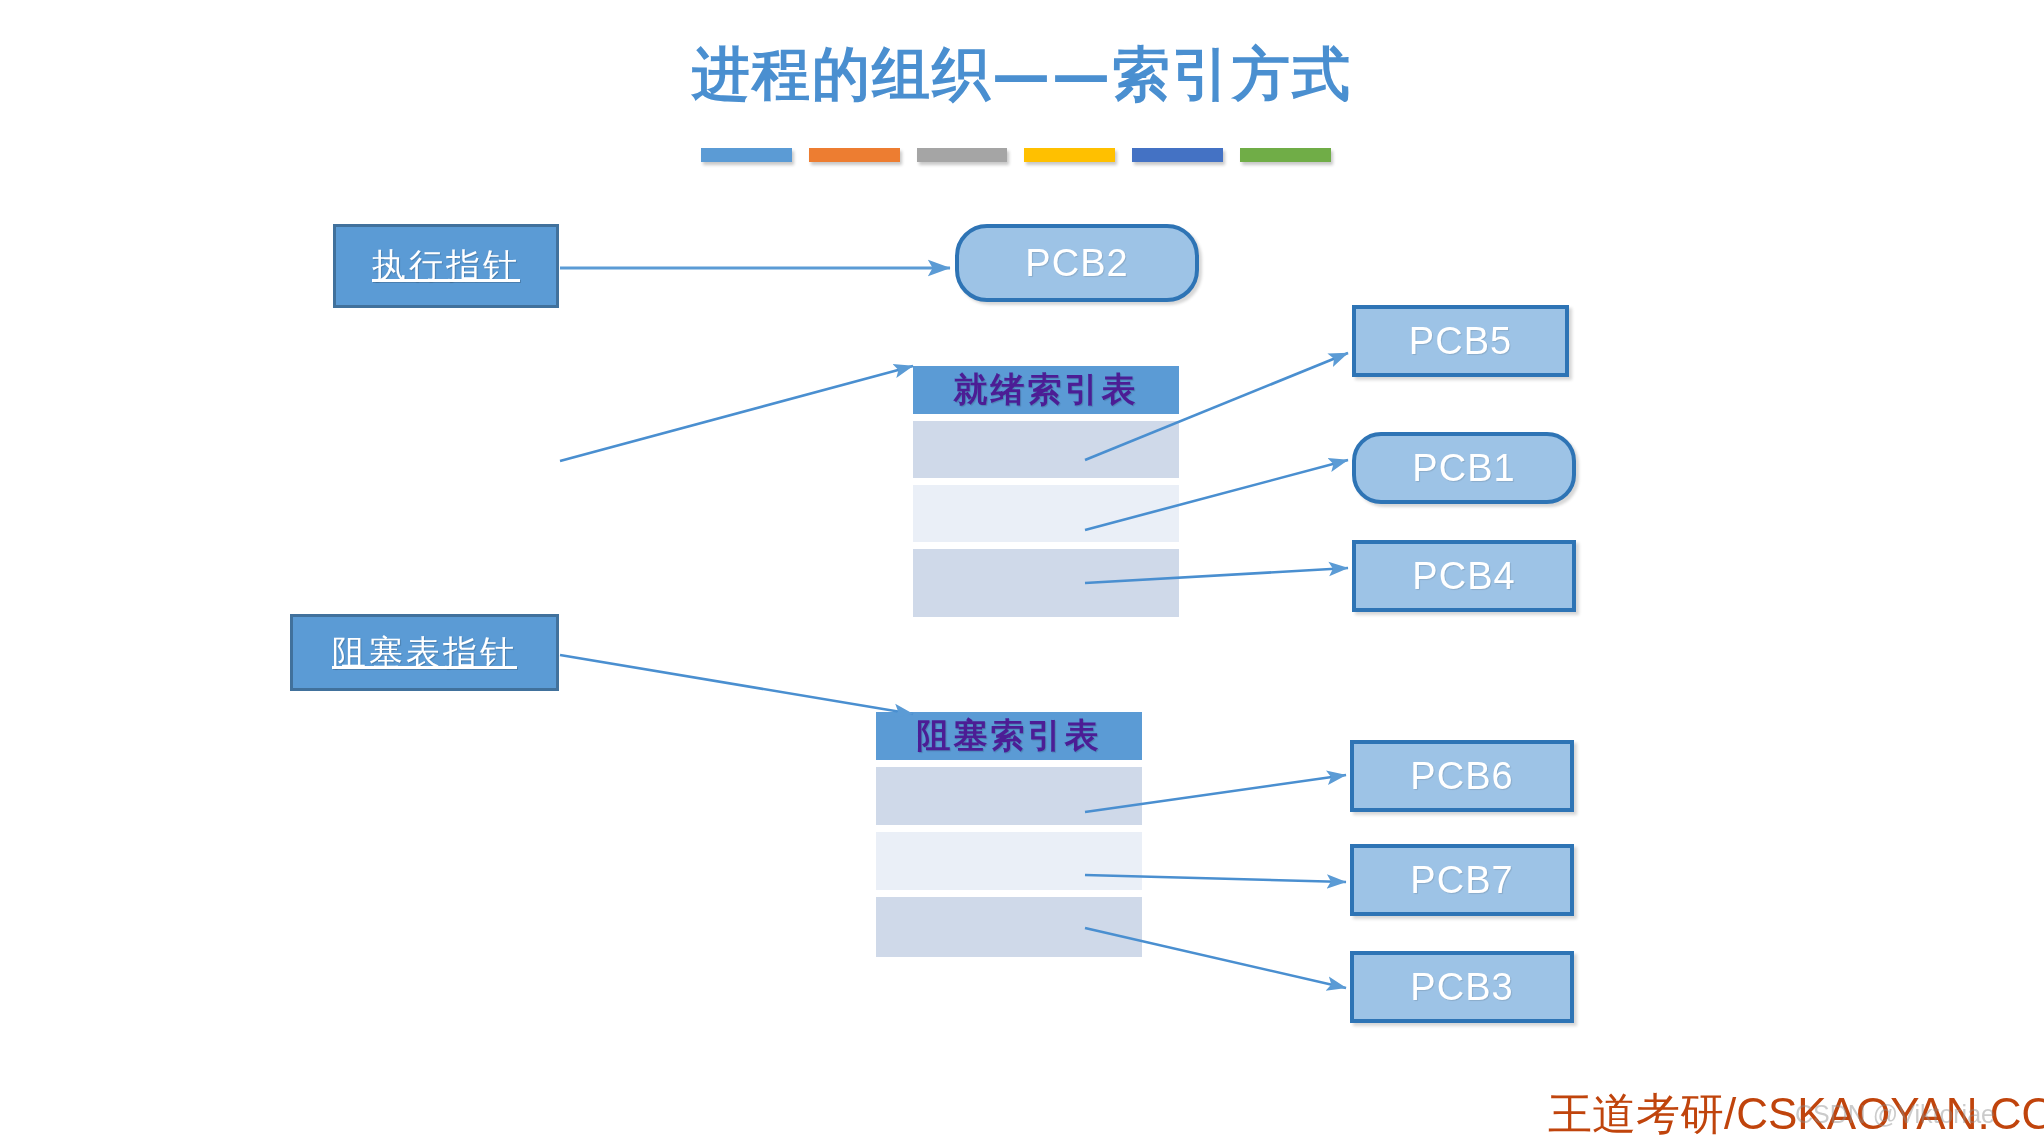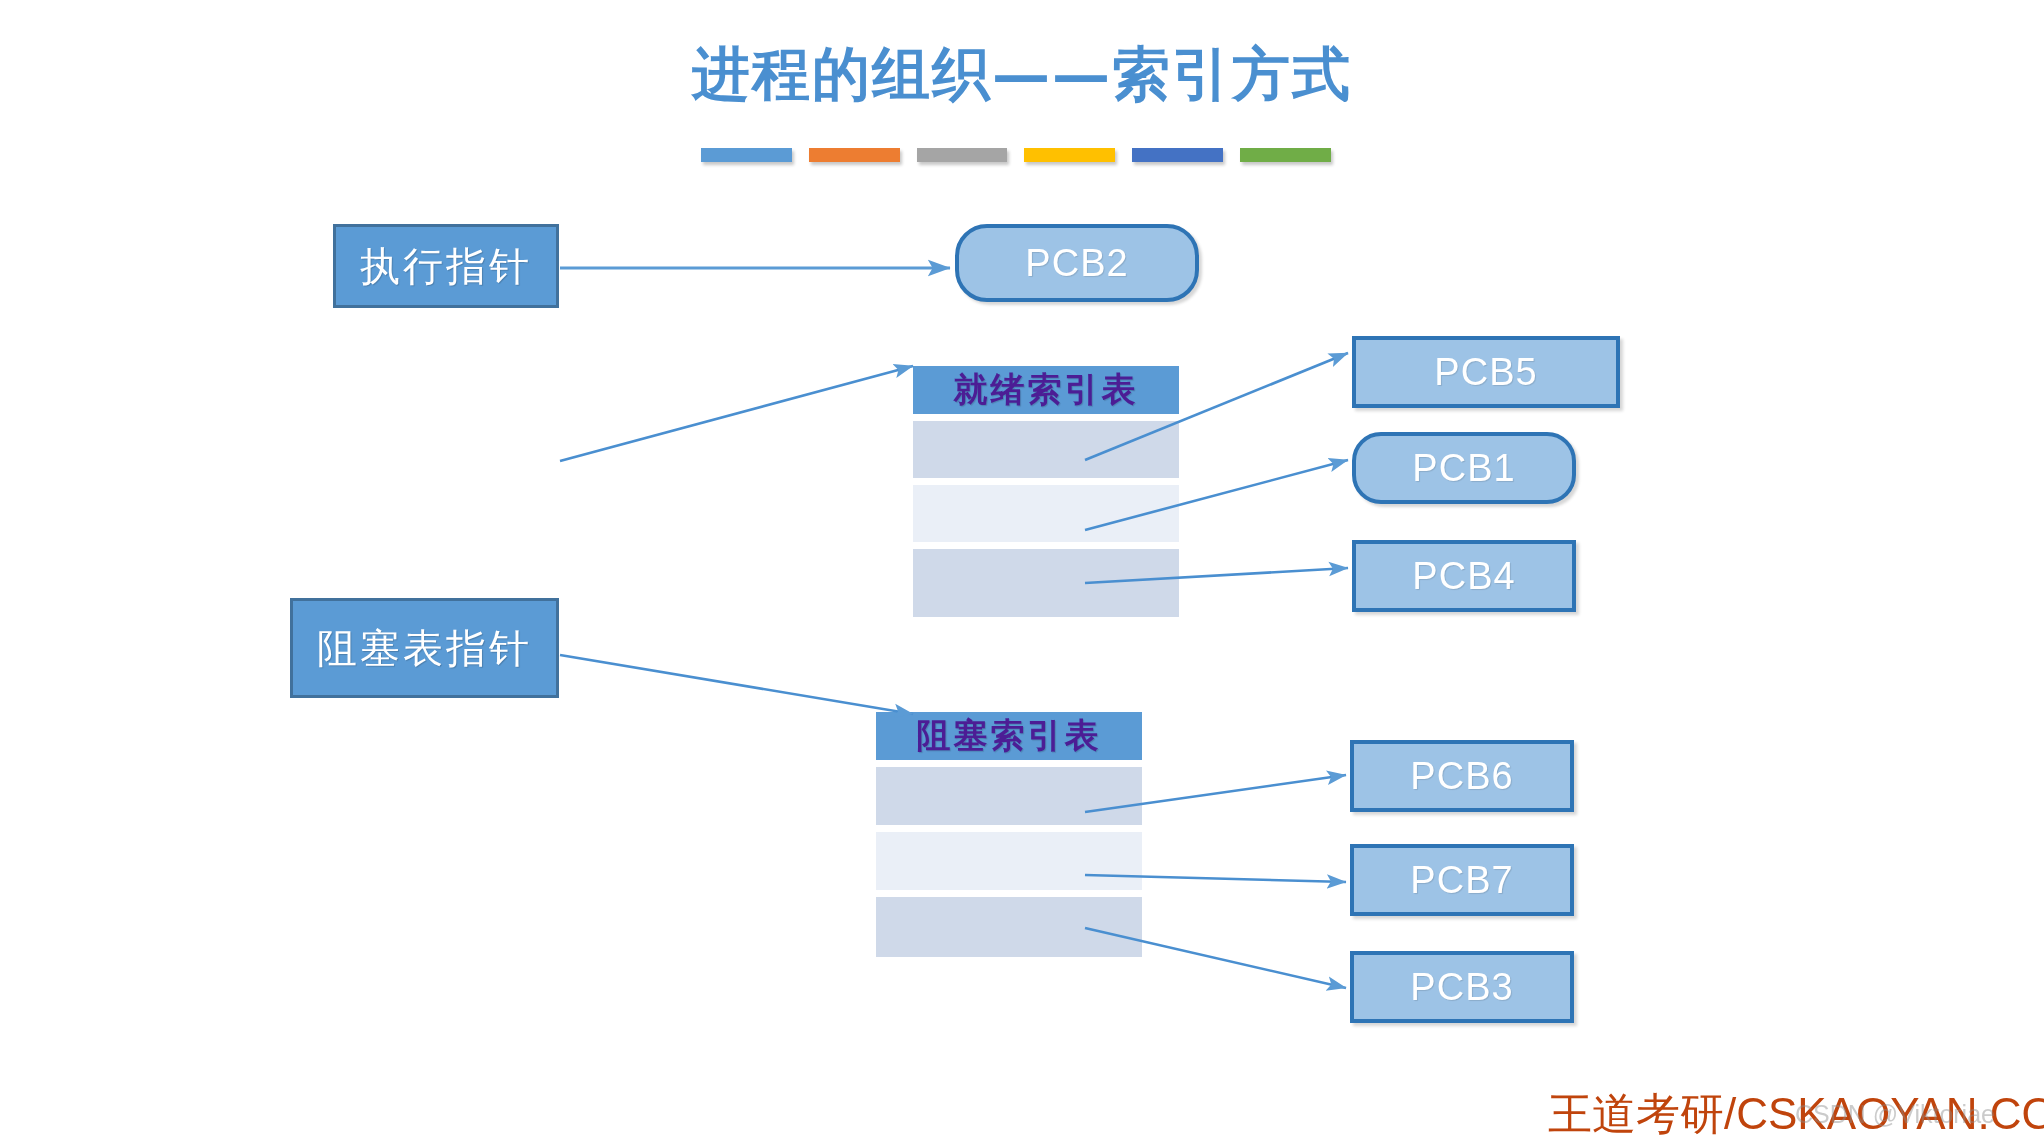--- a/index.html
+++ b/index.html
@@ -52,24 +52,25 @@
   .ptr-box {
     position: absolute;
     background: #5B9BD5;
     border: 3px solid #41719C;
     box-sizing: border-box;
     display: flex;
     align-items: center;
     justify-content: center;
     color: #ffffff;
     font-family: "DejaVu Serif", "Liberation Serif", serif;
-    font-size: 40px;
+    font-size: 34px;
     letter-spacing: 3px;
     text-shadow: 1px 1px 1px rgba(0,0,0,0.18);
     white-space: nowrap;
+    text-decoration: underline;
   }
 
   
   .pcb-box {
     position: absolute;
     background: #9DC3E6;
     border: 4px solid #2E74B5;
     box-sizing: border-box;
     display: flex;
     align-items: center;
@@ -149,25 +150,25 @@
     <div class="bar" style="background:#ED7D31"></div>
     <div class="bar" style="background:#A5A5A5"></div>
     <div class="bar" style="background:#FFC000"></div>
     <div class="bar" style="background:#4472C4"></div>
     <div class="bar" style="background:#70AD47"></div>
   </div>
 
   <div class="ptr-box" style="left:333px; top:224px; width:226px; height:84px;">执行指针</div>
 
 
-  <div class="ptr-box" style="left:290px; top:598px; width:269px; height:100px;">阻塞表指针</div>
+  <div class="ptr-box" style="left:290px; top:614px; width:269px; height:77px;">阻塞表指针</div>
 
   <div class="pcb-box" style="left:955px; top:224px; width:244px; height:78px;border-radius:32px;">PCB2</div>
 
-  <div class="pcb-box" style="left:1352px; top:336px; width:268px; height:72px;">PCB5</div>
+  <div class="pcb-box" style="left:1352px; top:305px; width:217px; height:72px;">PCB5</div>
 
   <div class="pcb-box" style="left:1352px; top:432px; width:224px; height:72px;border-radius:29px;">PCB1</div>
 
   <div class="pcb-box" style="left:1352px; top:540px; width:224px; height:72px;">PCB4</div>
 
   <div class="pcb-box" style="left:1350px; top:740px; width:224px; height:72px;">PCB6</div>
 
   <div class="pcb-box" style="left:1350px; top:844px; width:224px; height:72px;">PCB7</div>
 
   <div class="pcb-box" style="left:1350px; top:951px; width:224px; height:72px;">PCB3</div>

